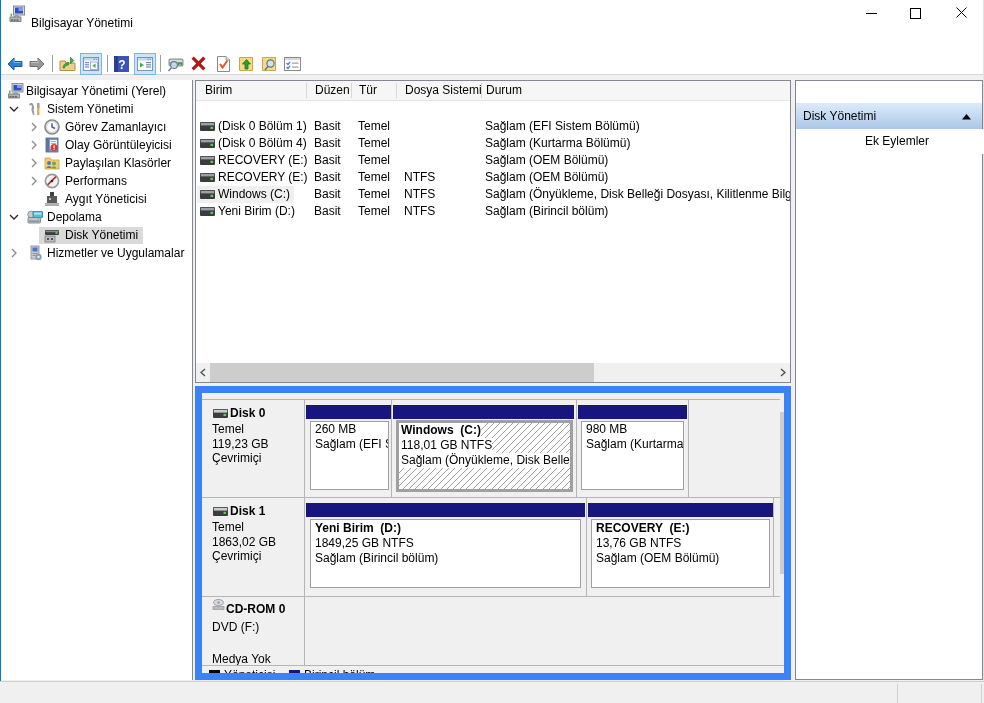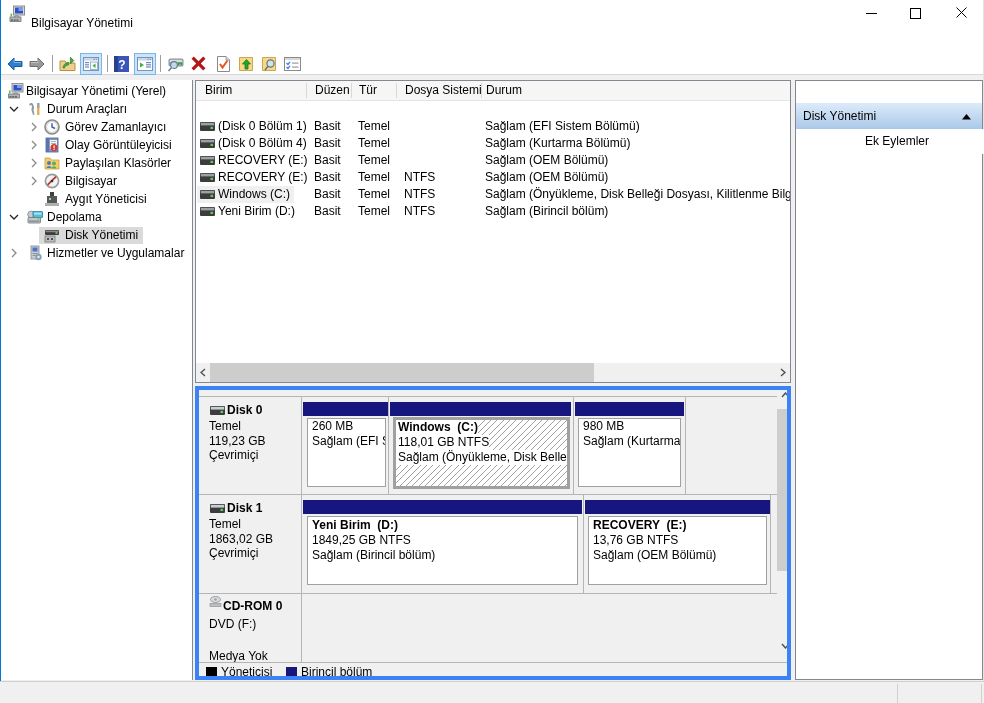--- a/index.html
+++ b/index.html
@@ -37,21 +37,21 @@
 .c1{position:absolute;left:22px;}
 .c2{position:absolute;left:118px;}
 .c3{position:absolute;left:162px;}
 .c4{position:absolute;left:208px;}
 .c5{position:absolute;left:289px;}
 .dico{position:absolute;left:4px;top:4px;width:15px;height:9px;}
 
 #hscroll{position:absolute;left:0;top:282px;width:594px;height:19px;background:#f0f0f0;}
 #hthumb{position:absolute;left:14px;top:0;width:384px;height:19px;background:#cdcdcd;}
 
-#disk{left:195px;top:386px;width:596px;height:294px;background:#f0f0f0;border:4px solid #3b82f6;box-sizing:border-box;overflow:hidden;}
+#disk{left:195px;top:386px;width:596px;height:294px;background:#f0f0f0;border:7px solid #3b82f6;box-sizing:border-box;overflow:hidden;}
 .dsep{position:absolute;left:0;width:578px;height:1px;background:#b5b5b5;}
 #vdiv{position:absolute;left:102px;top:6px;width:1px;height:266px;background:#b5b5b5;}
 .dlabel{position:absolute;left:10px;white-space:nowrap;line-height:14.5px;}
 .pbox2,.pbox3{background:#fff;border:1px solid #a0a0a0;box-sizing:border-box;line-height:15px;padding-left:4px;overflow:hidden;white-space:nowrap;}
 .pbox2{}
 .pbox3{padding-top:1px;}
 .pboxsel{border:3px solid #a0a0a0;box-sizing:border-box;line-height:15px;overflow:hidden;white-space:nowrap;
   background:repeating-linear-gradient(135deg,#fff 0px,#fff 3.8px,#a2a2a2 3.8px,#a2a2a2 4.5px);}
 .pt{background:#fff;padding-left:2px;display:inline-block;height:15px;}
 .psep{position:absolute;width:1px;background:#b5b5b5;}
@@ -206,21 +206,21 @@
     </svg>
 
     <svg class="chev" style="left:8px;top:24px" viewBox="0 0 10 10">
         <path d="M1 3 L5 7 L9 3" fill="none" stroke="#262626" stroke-width="1.3"></path>
       </svg>
     <svg class="ticon" style="left:26px;top:21px" viewBox="0 0 16 16">
       <path d="M4 2 C2.5 2 2 3.5 2.3 4.5 L4.5 4 L5 6.5 C5 6.5 4 8 4.5 9 L6 14 L7.5 13.5 L6.5 8.5 C7.5 7.5 7 6 7 6 L6.2 3.5 C6 2.5 5 2 4 2 Z" fill="#8f9aa6"></path>
       <rect x="10" y="2" width="2.6" height="5" fill="#9aa5af"></rect>
         <rect x="10.2" y="6" width="2.2" height="8" fill="#e8a33d"></rect>
     </svg>
-    <div class="trow b" style="left:46px;top:20px;font-weight:normal">Durum Araçları</div>
+    <div class="trow b" style="left:46px;top:20px;font-weight:normal">Sistem Yönetimi</div>
 
     <svg class="chev" style="left:28px;top:42px" viewBox="0 0 10 10">
         <path d="M3 1 L7 5 L3 9" fill="none" stroke="#8a8a8a" stroke-width="1.3"></path>
       </svg>
     <svg class="ticon" style="left:43px;top:39px" viewBox="0 0 16 16">
       <circle cx="8" cy="8" r="7" fill="#e8e8e8" stroke="#8a8a8a" stroke-width="1.6"></circle>
         <circle cx="8" cy="8" r="5.4" fill="#fdfdfd" stroke="#c8c8c8" stroke-width="0.7"></circle>
       <path d="M8 4.2 L8 8 L11 9.5" stroke="#3a5aa8" stroke-width="1.4" fill="none"></path>
     </svg>
     <div class="trow" style="left:64px;top:38px">Görev Zamanlayıcı</div>
@@ -253,21 +253,21 @@
     <div class="trow" style="left:64px;top:74px">Paylaşılan Klasörler</div>
 
     <svg class="chev" style="left:28px;top:96px" viewBox="0 0 10 10">
         <path d="M3 1 L7 5 L3 9" fill="none" stroke="#8a8a8a" stroke-width="1.3"></path>
       </svg>
     <svg class="ticon" style="left:43px;top:93px" viewBox="0 0 16 16">
       <circle cx="8" cy="8" r="6.6" fill="#f3f3f3" stroke="#9a9a9a" stroke-width="1.6"></circle>
       <path d="M3.6 11.8 L12 3.6" stroke="#c03030" stroke-width="1.8"></path>
       <circle cx="8" cy="8" r="1.3" fill="#303030"></circle>
     </svg>
-    <div class="trow" style="left:64px;top:92px">Bilgisayar</div>
+    <div class="trow" style="left:64px;top:92px">Performans</div>
 
     <svg class="ticon" style="left:43px;top:111px" viewBox="0 0 16 16">
       <rect x="6" y="1" width="4" height="4" fill="#404040"></rect>
       <rect x="3" y="5" width="10" height="7" fill="#585858"></rect>
       <rect x="1" y="12" width="14" height="3" fill="#b0b0b0"></rect>
       <rect x="5" y="7" width="2" height="2" fill="#9adf9a"></rect>
     </svg>
     <div class="trow" style="left:64px;top:110px">Aygıt Yöneticisi</div>
 
     <svg class="chev" style="left:8px;top:132px" viewBox="0 0 10 10">

